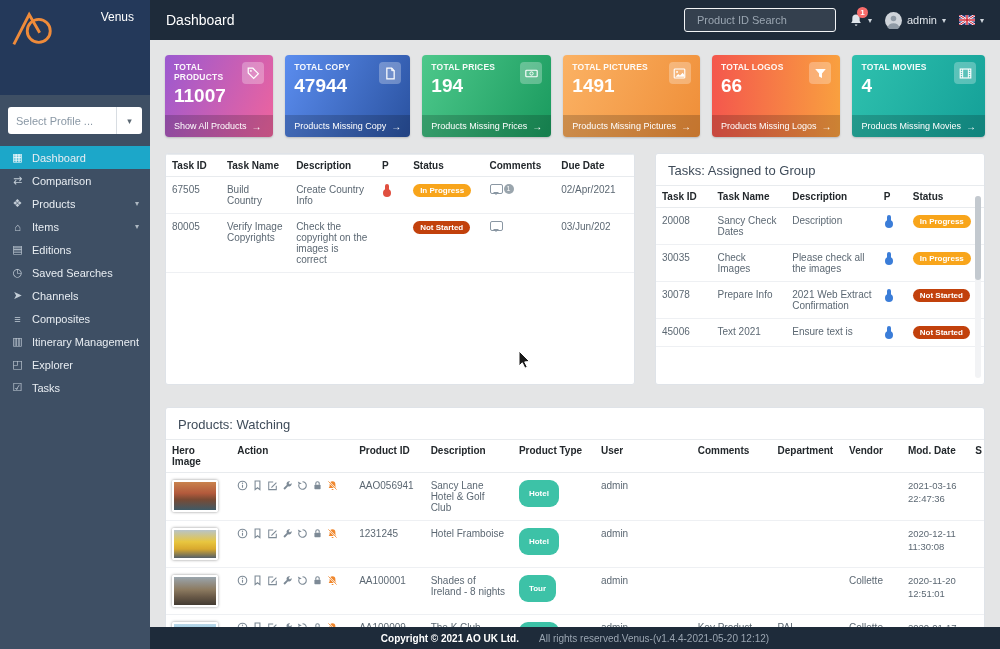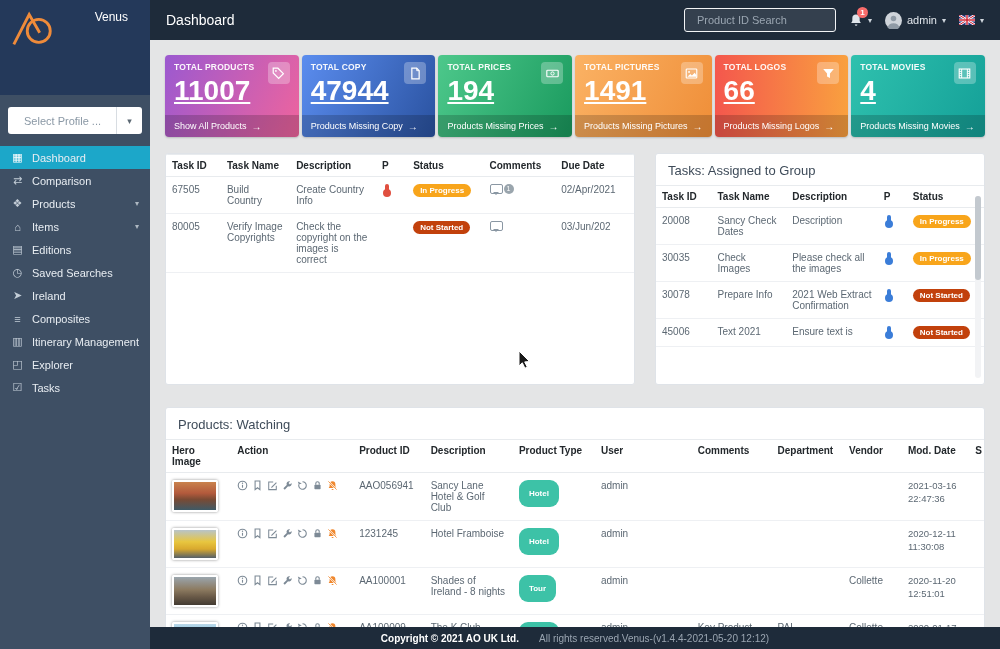--- a/index.html
+++ b/index.html
@@ -8,23 +8,23 @@
     width:1000px; height:649px; overflow:hidden; position:relative;
     font-family:"Liberation Sans","DejaVu Sans",sans-serif;
     background:#e4e5e6; color:#23282c; font-size:12px;
   }
   .app { display:flex; height:649px; }
 
   
   .sidebar { width:150px; min-width:150px; background:#3e4f64; color:#e4e7ea; display:flex; flex-direction:column; }
   .logo-block { height:95px; background:#24395a; position:relative; padding:8px 10px; }
   .logo-block svg.brandlogo { width:46px; height:40px; }
-  .brand-name { position:absolute; top:10px; right:22px; color:#fff; font-size:12px; }
+  .brand-name { position:absolute; top:10px; right:16px; color:#fff; font-size:12px; }
   .profile-select { margin:12px 8px 4px 8px; background:#fff; border-radius:3px; height:27px; display:flex; align-items:center; font-size:11px; color:#8a98a5; cursor:pointer; }
-  .profile-select .ps-text { flex:1; padding-left:16px; white-space:nowrap; overflow:hidden; }
+  .profile-select .ps-text { flex:1; padding-left:8px; white-space:nowrap; overflow:hidden; }
   .profile-select .ps-caret { width:26px; height:27px; border-left:1px solid #d8dde2; display:flex; align-items:center; justify-content:center; color:#5c6873; font-size:9px; }
   .menu { margin-top:8px; }
   .menu-item { height:23px; display:flex; align-items:center; gap:8px; padding:0 11px; font-size:11px; color:#e8edf2; cursor:pointer; }
   .menu-item.active { background:#1ca7c9; }
   .mi-icon { width:13px; text-align:center; font-size:11px; color:#c3cdd7; }
   .menu-item.active .mi-icon { color:#fff; }
   .mi-label { white-space:nowrap; overflow:hidden; }
   .mi-caret { margin-left:auto; font-size:8px; color:#aeb8c2; }
 
   
@@ -36,31 +36,31 @@
   .search::placeholder { color:#9aa5b1; }
   .hgroup { display:flex; align-items:center; gap:5px; cursor:pointer; position:relative; }
   .hgroup svg { display:block; }
   .notif-badge { position:absolute; top:-6px; left:8px; background:#f86c6b; color:#fff; font-size:8px; line-height:11px; height:11px; min-width:11px; border-radius:6px; text-align:center; padding:0 2px; font-weight:bold; }
   .caret { font-size:8px; color:#cfd6dd; }
   .uname { font-size:11px; color:#e2e7ec; }
 
   
   .content { flex:1; padding:15px; overflow:hidden; }
 
-  .cards { display:flex; gap:3px; }
+  .cards { display:flex; gap:12px; }
   .card { flex:1; height:82px; border-radius:4px; color:#fff; display:flex; flex-direction:column; box-shadow:0 1px 2px rgba(0,0,0,0.18); }
   .grad-0 { background:linear-gradient(115deg,#9b59d0,#ef649d); }
   .grad-1 { background:linear-gradient(115deg,#5b8def,#2a52a0); }
   .grad-2 { background:linear-gradient(115deg,#4dc88b,#1a9a5e); }
   .grad-3 { background:linear-gradient(115deg,#fbb264,#ef8e38); }
   .grad-4 { background:linear-gradient(90deg,#f4574d,#f9a03f); }
   .grad-5 { background:linear-gradient(115deg,#2fc1ae,#14a098); }
   .card-top { flex:1; padding:7px 9px 0 9px; display:flex; justify-content:space-between; }
   .card-label { font-size:8.5px; font-weight:bold; letter-spacing:0.2px; opacity:0.95; }
-  .card-value { font-size:28px; font-weight:bold; margin-top:3px;text-decoration:underline; }
+  .card-value { font-size:19px; font-weight:bold; margin-top:3px; }
   .card-icon { width:22px; height:22px; border-radius:4px; background:rgba(255,255,255,0.28); display:flex; align-items:center; justify-content:center; flex:0 0 22px; }
   .card-icon svg { width:13px; height:13px; color:#fff; }
   .card-footer { height:22px; background:rgba(0,0,0,0.18); border-radius:0 0 4px 4px; display:flex; align-items:center; padding:0 9px; font-size:9px; gap:5px; cursor:pointer; white-space:nowrap; overflow:hidden; }
   .card-footer .arrow { font-size:10px; }
 
   .panels { display:flex; gap:20px; margin-top:16px; }
   .panel { background:#fff; border:1px solid #dfe3e8; border-radius:3px; overflow:hidden; }
   .panel-me { flex:0 0 470px; height:232px; }
   .panel-group { flex:1; height:232px; position:relative; }
   .panel-title { font-size:13px; color:#3e4b59; padding:9px 12px 7px 12px; }
@@ -218,21 +218,21 @@
       <div class="menu-item">
         <span class="mi-icon">▤</span>
         <span class="mi-label">Editions</span>
       </div>
       <div class="menu-item">
         <span class="mi-icon">◷</span>
         <span class="mi-label">Saved Searches</span>
       </div>
       <div class="menu-item">
         <span class="mi-icon">➤</span>
-        <span class="mi-label">Ireland</span>
+        <span class="mi-label">Channels</span>
       </div>
       <div class="menu-item">
         <span class="mi-icon">≡</span>
         <span class="mi-label">Composites</span>
       </div>
       <div class="menu-item">
         <span class="mi-icon">▥</span>
         <span class="mi-label">Itinerary Management</span>
       </div>
       <div class="menu-item">

